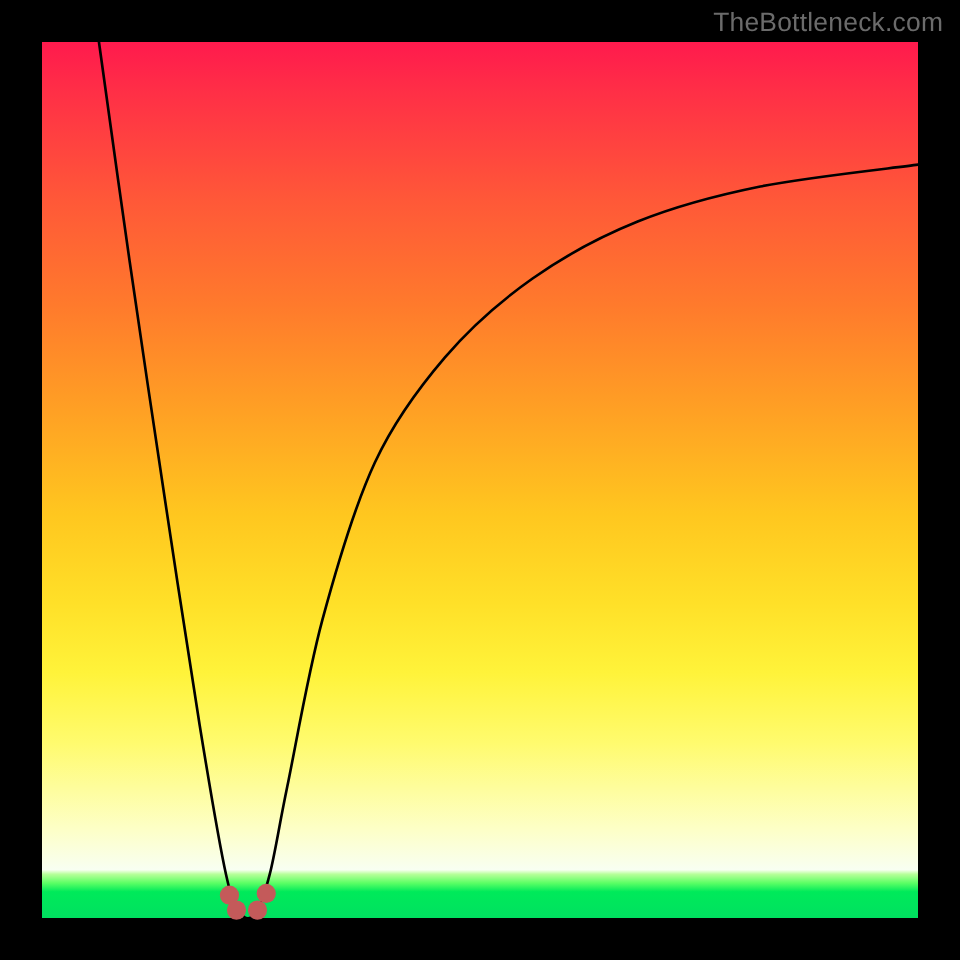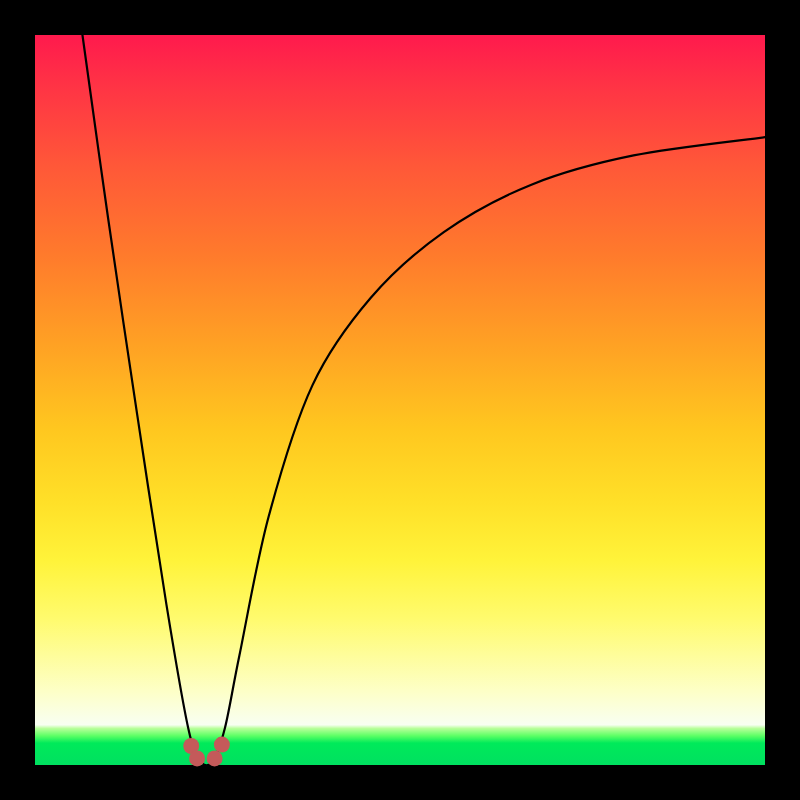--- a/index.html
+++ b/index.html
@@ -72,13 +72,14 @@
           <path d="M 47.45 0.00 C 51.54 29.20, 64.24 121.76, 73.00 182.50 C 81.76 243.24, 92.86 317.70, 102.20 379.60 C 111.54 441.50, 123.22 519.18, 131.40 569.40 C 139.58 619.62, 147.81 668.39, 153.30 693.50 C 158.79 718.61, 161.86 721.09, 165.71 726.35 C 169.56 731.61, 173.54 731.61, 177.39 726.35 C 181.24 721.09, 185.48 710.44, 189.80 693.50 C 194.12 676.56, 197.39 654.37, 204.40 620.50 C 211.41 586.63, 221.92 525.02, 233.60 481.80 C 245.28 438.58, 261.05 385.44, 277.40 350.40 C 293.75 315.36, 314.78 287.33, 335.80 262.80 C 356.82 238.27, 383.10 215.20, 408.80 197.10 C 434.50 179.00, 466.03 161.91, 496.40 149.65 C 526.77 137.39, 561.22 128.04, 598.60 120.45 C 635.98 112.86, 708.98 105.12, 730.00 102.20" fill="none" stroke="#000000" stroke-width="2.2" stroke-linecap="round"></path>
         </g>
       <g id="marker-group">
           <circle cx="156.22" cy="711.02" r="8" fill="#c45a5a" stroke="#9a3d3d" stroke-width="0"></circle>
           <circle cx="162.06" cy="723.43" r="8" fill="#c45a5a" stroke="#9a3d3d" stroke-width="0"></circle>
           <circle cx="179.58" cy="723.43" r="8" fill="#c45a5a" stroke="#9a3d3d" stroke-width="0"></circle>
           <circle cx="186.88" cy="709.56" r="8" fill="#c45a5a" stroke="#9a3d3d" stroke-width="0"></circle>
         </g>
     </svg>
   </div>
+  <div class="watermark">TheBottleneck.com</div>
 </div>
 
 </body></html>

